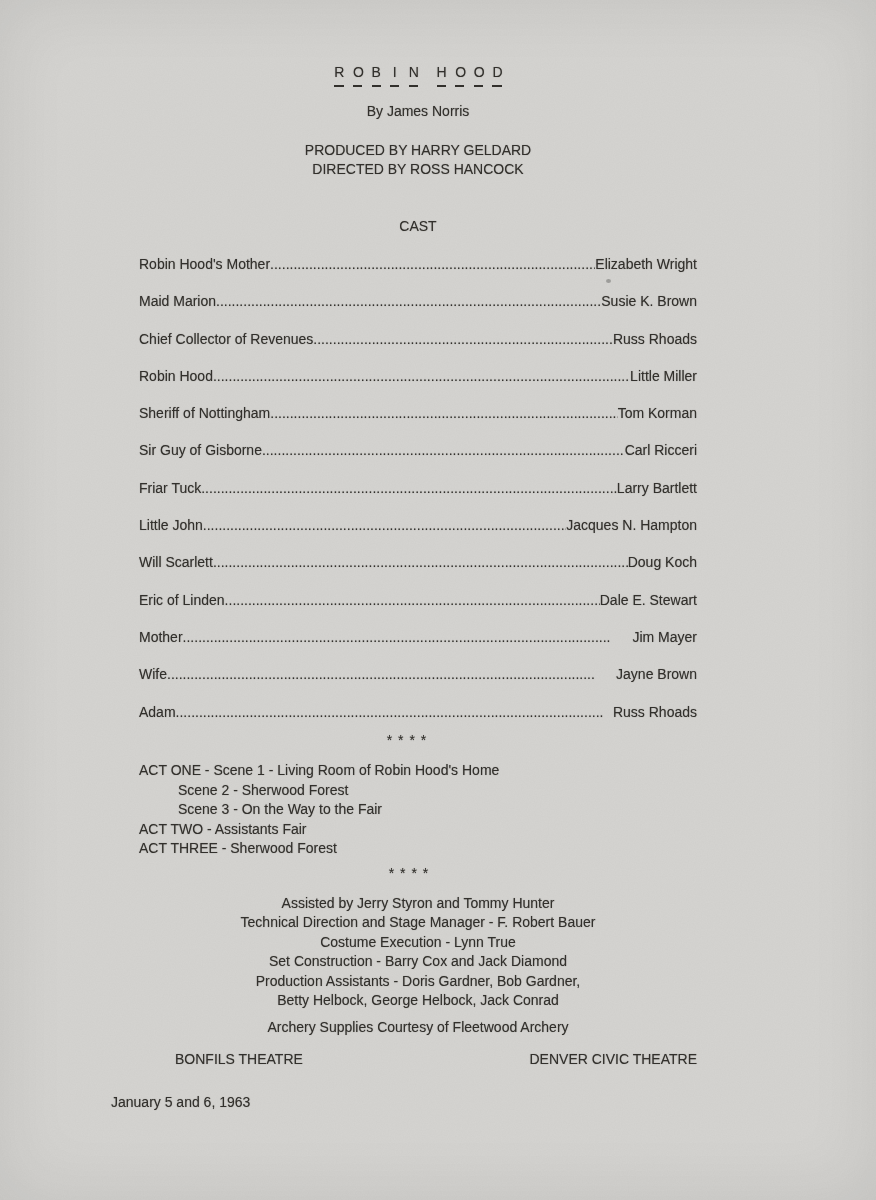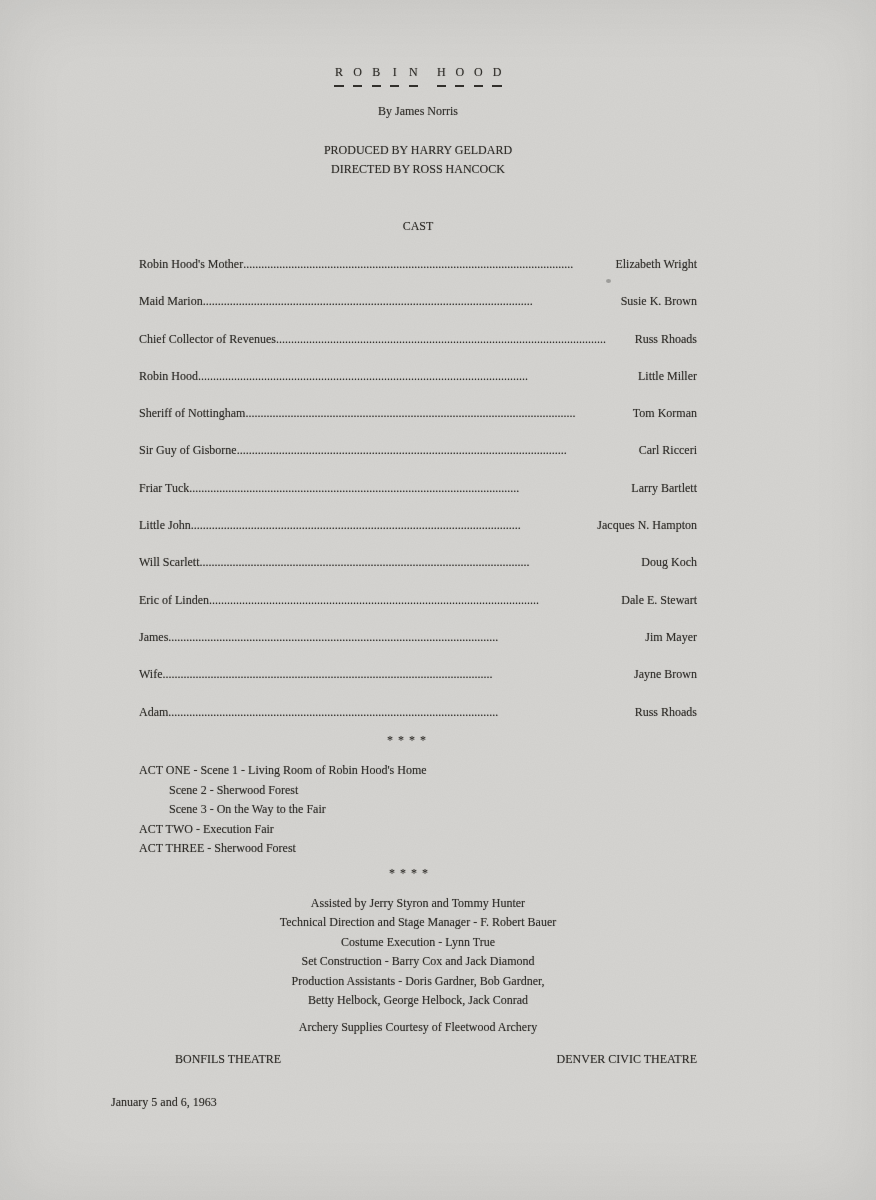--- a/index.html
+++ b/index.html
@@ -3,22 +3,22 @@
 <meta charset="utf-8">
 <style>
   :root{
     --paper:#d5d4d1;
     --ink:#32302c;
   }
   html,body{margin:0;padding:0;}
   body{width:876px;height:1200px;background:var(--paper);overflow:hidden;}
   .page{
     position:relative;width:876px;height:1200px;background:var(--paper);overflow:hidden;
-    font-family:Liberation Serif, serif;
-    font-size:12px;line-height:19px;color:var(--ink);
+    font-family:Liberation Sans, sans-serif;
+    font-size:14px;line-height:19px;color:var(--ink);
     text-shadow:0 0 1px rgba(50,48,44,.45);
   }
   .page::after{content:"";position:absolute;inset:0;box-shadow:inset 0 0 70px rgba(0,0,0,.08);pointer-events:none;}
   .grain{position:absolute;inset:0;pointer-events:none;}
   .content{position:absolute;left:139px;top:0;width:558px;height:100%;}
   .abs{position:absolute;left:0;right:0;}
   .centered{text-align:center;}
 
   
   .title-row{top:63px;text-align:center;white-space:nowrap;}
@@ -137,21 +137,21 @@
           <span class="actor">Doug Koch</span>
         </div>
 
         <div class="cast-row">
           <span class="role">Eric of Linden</span>
           <span class="dots">..............................................................................................................</span>
           <span class="actor">Dale E. Stewart</span>
         </div>
 
         <div class="cast-row">
-          <span class="role">James</span>
+          <span class="role">Mother</span>
           <span class="dots">..............................................................................................................</span>
           <span class="actor">Jim Mayer</span>
         </div>
 
         <div class="cast-row">
           <span class="role">Wife</span>
           <span class="dots">..............................................................................................................</span>
           <span class="actor">Jayne Brown</span>
         </div>
 
@@ -165,21 +165,21 @@
     <div class="stars-1">* * * *</div>
 
     <div class="abs acts">
 
         <div class="act-line">ACT ONE - Scene 1 - Living Room of Robin Hood's Home</div>
 
         <div class="act-line">          Scene 2 - Sherwood Forest</div>
 
         <div class="act-line">          Scene 3 - On the Way to the Fair</div>
 
-        <div class="act-line">ACT TWO - Execution Fair</div>
+        <div class="act-line">ACT TWO - Assistants Fair</div>
 
         <div class="act-line">ACT THREE - Sherwood Forest</div>
       </div>
 
     <div class="stars-2">* * * *</div>
 
     <div class="abs centered credits">
 
         <div class="credit-line">Assisted by Jerry Styron and Tommy Hunter</div>
 

